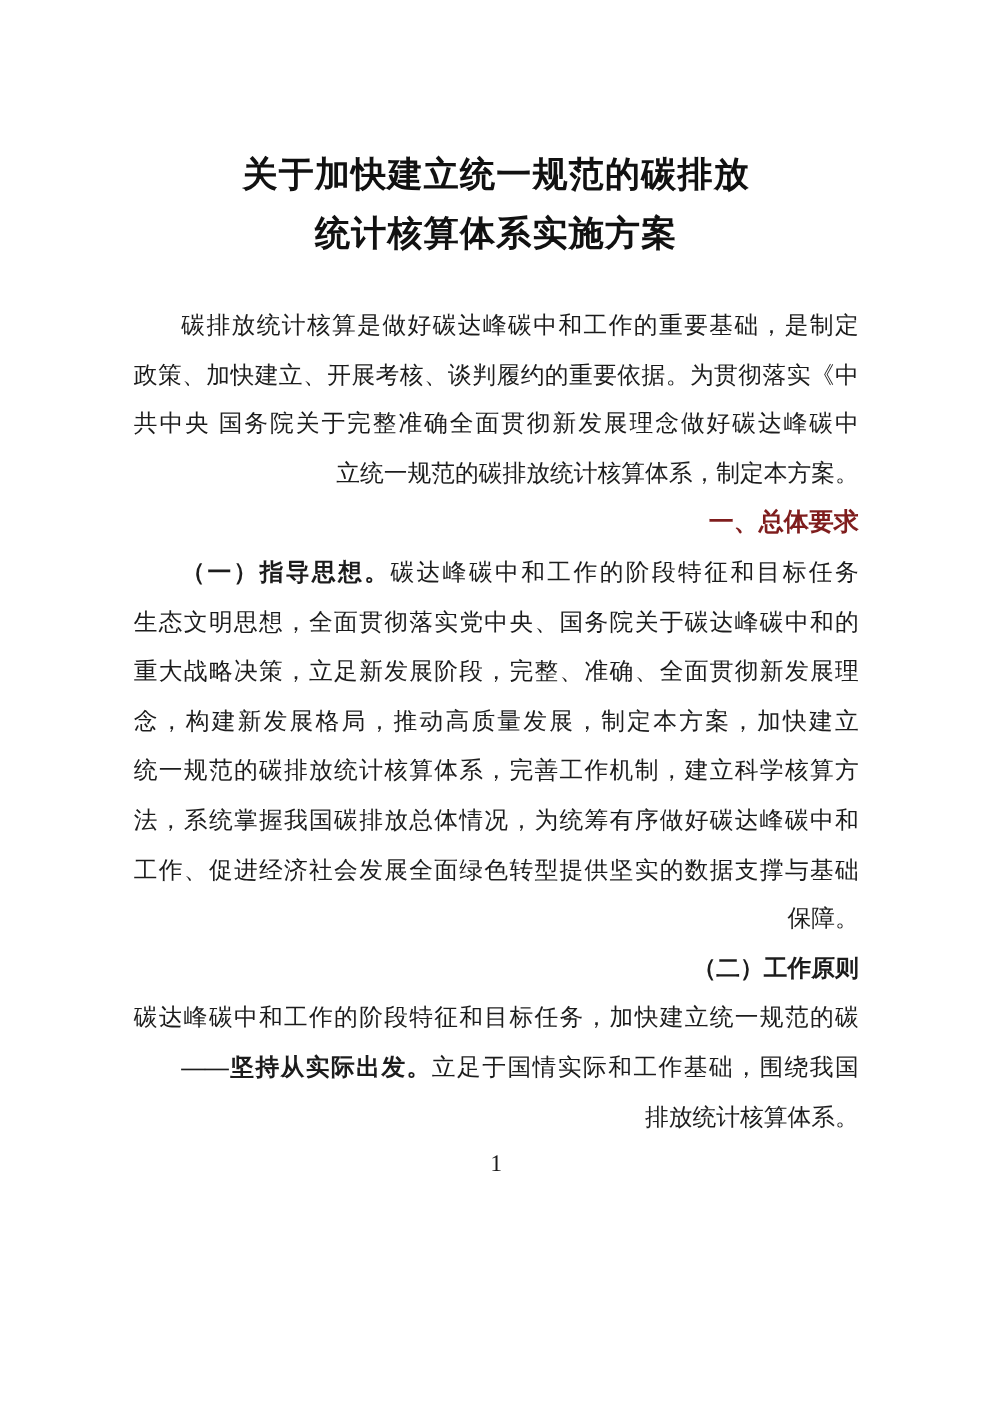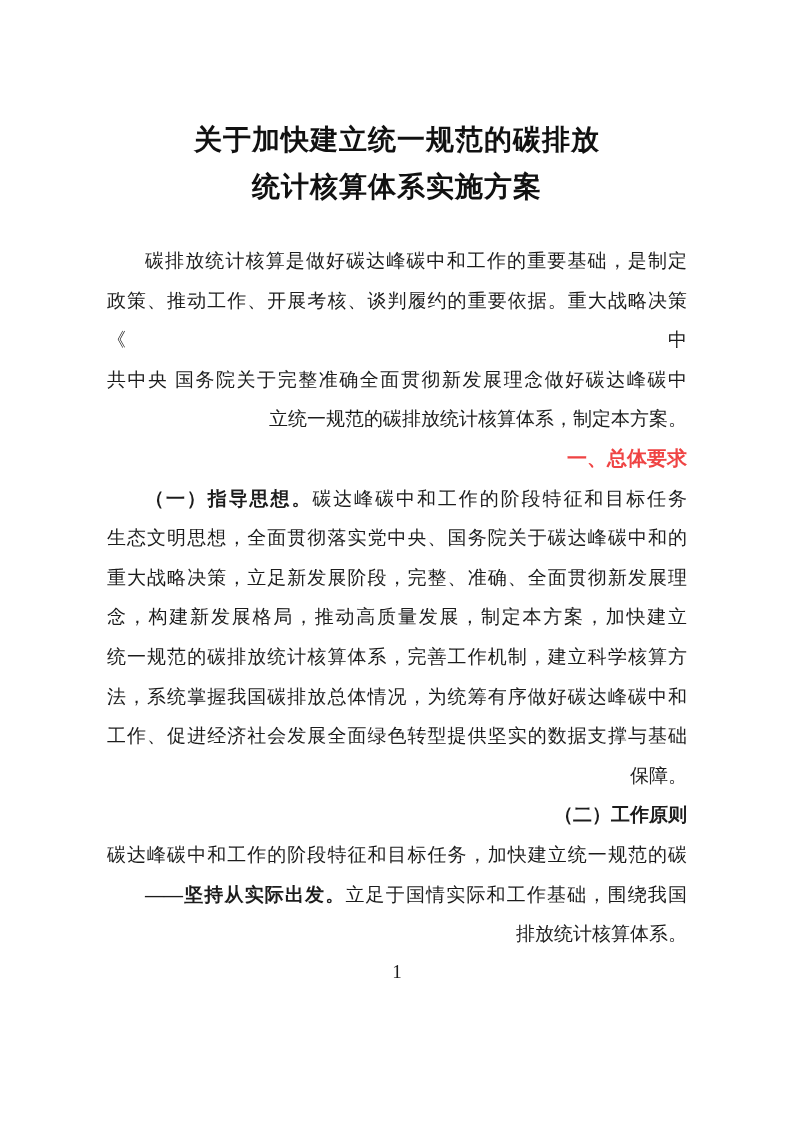--- a/index.html
+++ b/index.html
@@ -44,21 +44,21 @@
     text-align: justify;
     text-align-last: justify;
   }
   .ind {
     text-indent: 2em;
   }
   .hsec {
     font-family: "Liberation Sans", "DejaVu Sans", sans-serif;
     font-weight: bold;
     font-size: 20px;
-    color: #ef4444;
+    color: #7f1d1d;
   }
   .hsub {
     font-weight: bold;
   }
   .lead {
     font-weight: bold;
   }
   .page-num {
     margin-top: 7px;
     text-align: center;
@@ -73,21 +73,21 @@
 <div class="page">
   <div class="content">
 
     <div class="doc-title">
       <div>关于加快建立统一规范的碳排放</div>
       <div>统计核算体系实施方案</div>
     </div>
 
     <div class="body-text">
       <div class="ln j ind">碳排放统计核算是做好碳达峰碳中和工作的重要基础，是制定</div>
-      <div class="ln j">政策、推动工作、开展考核、谈判履约的重要依据。重大战略决策《中</div>
+      <div class="ln j">政策、加快建立、开展考核、谈判履约的重要依据。为贯彻落实《中</div>
       <div class="ln j">共中央 国务院关于完整准确全面贯彻新发展理念做好碳达峰碳中</div>
       <div class="ln">立统一规范的碳排放统计核算体系，制定本方案。</div>
 
       <div class="ln ind hsec">一、总体要求</div>
 
       <div class="ln j ind"><span class="lead">（一）指导思想。</span><span>碳达峰碳中和工作的阶段特征和目标任务</span></div>
       <div class="ln j">生态文明思想，全面贯彻落实党中央、国务院关于碳达峰碳中和的</div>
       <div class="ln j">重大战略决策，立足新发展阶段，完整、准确、全面贯彻新发展理</div>
       <div class="ln j">念，构建新发展格局，推动高质量发展，制定本方案，加快建立</div>
       <div class="ln j">统一规范的碳排放统计核算体系，完善工作机制，建立科学核算方</div>

